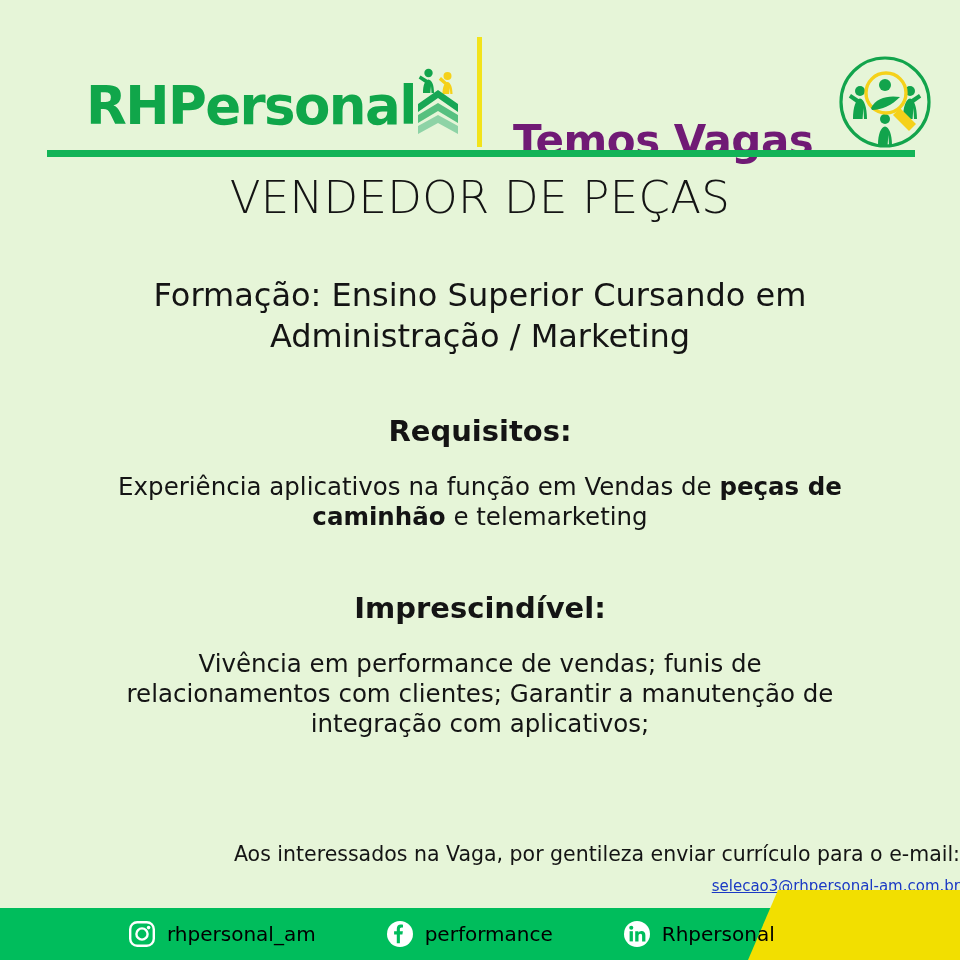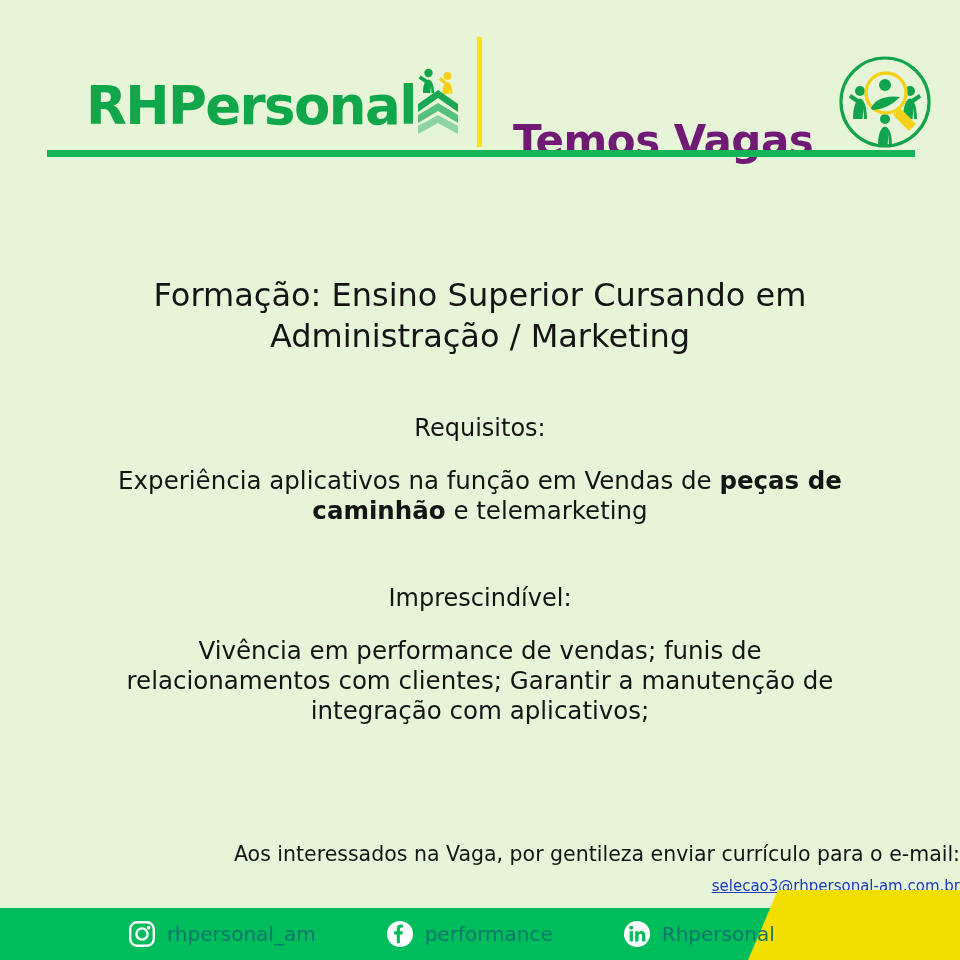--- a/index.html
+++ b/index.html
@@ -118,23 +118,23 @@
   .block {
     width: 100%;
     text-align: center;
   }
   .lead {
     font-size: 32px;
     line-height: 1.28;
     font-weight: 400;
   }
   .sec-head {
-    font-size: 24px;
+    font-size: 29px;
     line-height: 1.28;
-    font-weight: 400;
+    font-weight: 700;
   }
   .sec-body {
     font-size: 24.5px;
     line-height: 1.22;
     font-weight: 400;
   }
   .gap-lg { height: 56px; }
   .gap-md { height: 22px; }
   .gap-xl { height: 58px; }
   b.em { font-weight: bold; }
@@ -189,21 +189,21 @@
     box-sizing: border-box;
     gap: 70px;
   }
   .social {
     display: flex;
     align-items: center;
     gap: 11px;
     white-space: nowrap;
   }
   .social-label {
-    color: #0f766e;
+    color: #000000;
     font-size: 20px;
     line-height: 1;
   }
   .social-icon {
     width: 28px;
     height: 28px;
     display: block;
     flex: 0 0 auto;
   }
 </style>
@@ -258,20 +258,21 @@
         <circle cx="49" cy="32" r="6" fill="#12a44c"></circle>
         <path d="M35 55 C40 45 52 42 64 44 C56 52 46 57 36 57 Z" fill="#12a44c"></path>
 
         <path d="M64 55 L80 71 L73 78 L57 62 Z" fill="#f5d11a"></path>
       </svg>
     </div>
 
     <div class="head-rule"></div>
   </div>
 
+  <div class="job-title">VENDEDOR DE PEÇAS</div>
 
   <div class="body-area">
 
     <div class="block lead">Formação: Ensino Superior Cursando em Administração / Marketing</div>
 
     <div class="gap-lg"></div>
 
     <div class="block sec-head">Requisitos:</div>
     <div class="gap-md"></div>
     <div class="block sec-body"><span>Experiência aplicativos na função em Vendas de </span><b class="em">peças de caminhão</b><span> e telemarketing</span></div>

